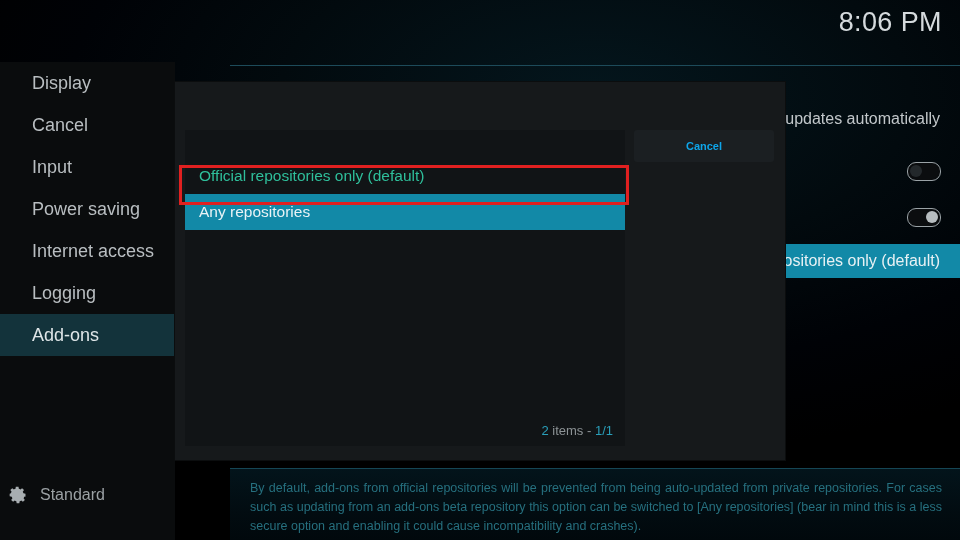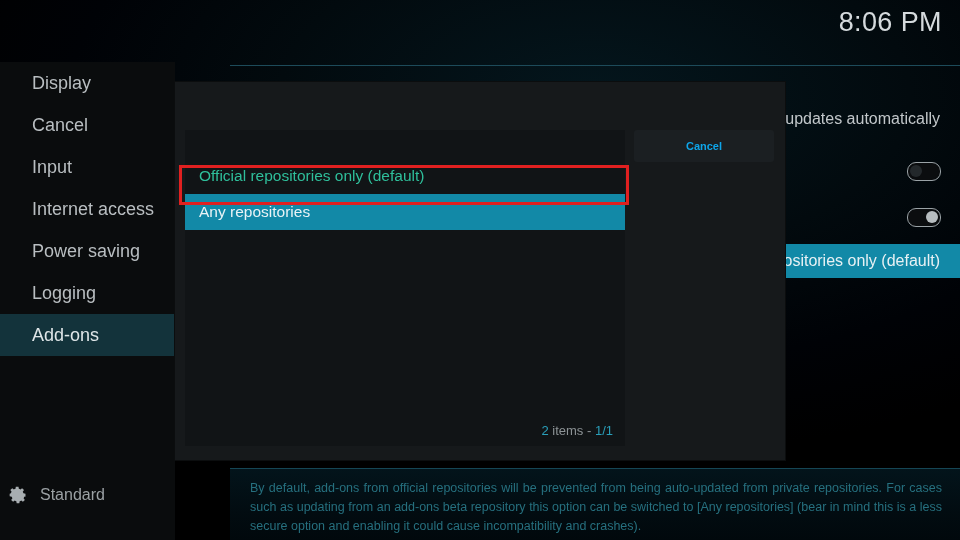--- a/index.html
+++ b/index.html
@@ -247,22 +247,22 @@
 <div id="app">
 
   <div class="topbar">
     <div class="clock">8:06 PM</div>
   </div>
 
   <div class="sidebar">
     <div class="side-item">Display</div>
     <div class="side-item">Cancel</div>
     <div class="side-item">Input</div>
+    <div class="side-item">Power saving</div>
     <div class="side-item">Internet access</div>
-    <div class="side-item">Power saving</div>
     <div class="side-item">Logging</div>
     <div class="side-item active">Add-ons</div>
 
     <div class="side-level">
       <svg class="gear" viewBox="0 0 24 24">
         <path fill="#a8aeb1" d="M12 8.2a3.8 3.8 0 1 0 0 7.6 3.8 3.8 0 0 0 0-7.6zm0 5.9a2.1 2.1 0 1 1 0-4.2 2.1 2.1 0 0 1 0 4.2z"></path>
         <path fill="#a8aeb1" d="M21 13.6v-3.2l-2.5-.4a6.9 6.9 0 0 0-.8-1.9l1.5-2-2.3-2.3-2 1.5a6.9 6.9 0 0 0-1.9-.8L12.6 2h-3.2l-.4 2.5c-.7.2-1.3.4-1.9.8l-2-1.5-2.3 2.3 1.5 2c-.4.6-.6 1.2-.8 1.9L2 10.4v3.2l2.5.4c.2.7.4 1.3.8 1.9l-1.5 2 2.3 2.3 2-1.5c.6.4 1.2.6 1.9.8l.4 2.5h3.2l.4-2.5c.7-.2 1.3-.4 1.9-.8l2 1.5 2.3-2.3-1.5-2c.4-.6.6-1.2.8-1.9l2.5-.4z"></path>
       </svg>
       <span class="side-level-label">Standard</span>
     </div>

